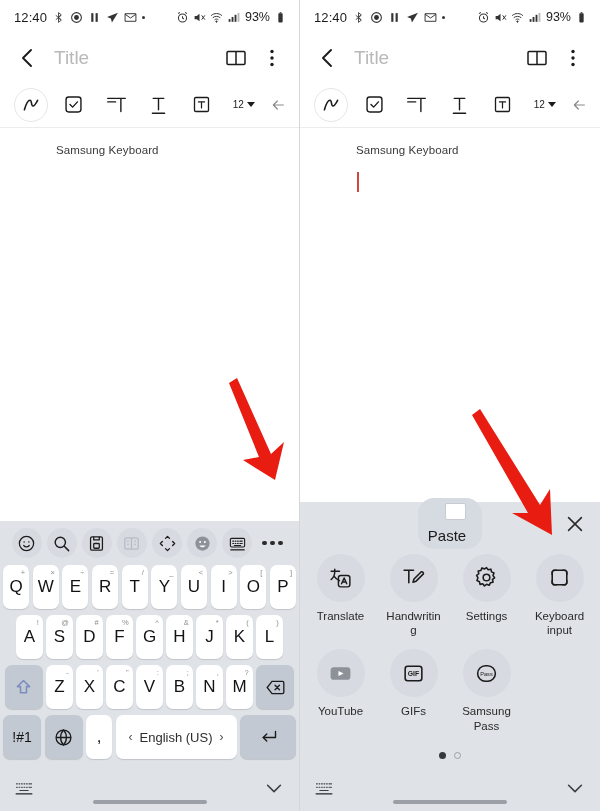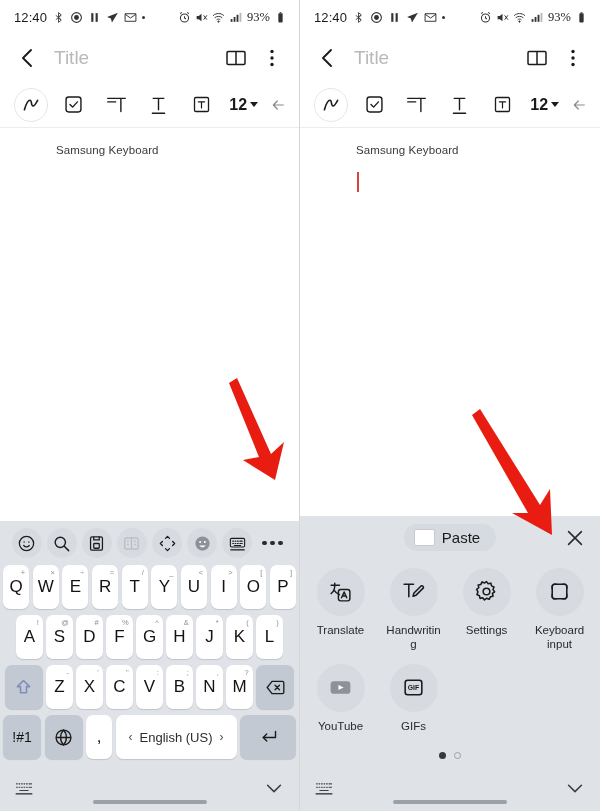--- a/index.html
+++ b/index.html
@@ -16,21 +16,21 @@
   
   .statusbar {
     height: 34px; display: flex; align-items: center;
     padding: 0 12px 0 14px; font-size: 12.5px; color: #1b1b1b;
   }
   .status-left { display: flex; align-items: center; gap: 5px; }
   .status-time { font-size: 13px; letter-spacing: .1px; }
   .status-right { margin-left: auto; display: flex; align-items: center; gap: 4px; font-size: 12.5px; }
   .sicon { width: 13px; height: 13px; display: inline-block; }
   .sicon svg { display: block; width: 100%; height: 100%; }
-  .battery-pct { font-size: 12.5px; margin-left: 1px; font-family: Liberation Serif, serif; }
+  .battery-pct { font-size: 12.5px; margin-left: 1px; }
   .dotmark { width: 3px; height: 3px; border-radius: 50%; background: #333; display: inline-block; }
 
   
   .titlebar { height: 48px; display: flex; align-items: center; padding: 0 14px 0 16px; }
   .tb-back { width: 24px; height: 24px; }
   .tb-title { margin-left: 14px; font-size: 19px; color: #b9b9b9; flex: 1; }
   .tb-icon { width: 26px; height: 26px; margin-left: 10px; }
   .tb-icon svg, .tb-back svg { display: block; width: 100%; height: 100%; }
 
   
@@ -38,21 +38,21 @@
     height: 46px; display: flex; align-items: center;
     border-bottom: 1px solid #ececec; padding: 0 8px 0 10px;
   }
   .fmt-item { flex: 1; display: flex; align-items: center; justify-content: center; height: 100%; }
   .fmt-pen {
     width: 34px; height: 34px; border-radius: 50%;
     border: 1px solid #e6e6e6; display: flex; align-items: center; justify-content: center;
   }
   .fmt-ic { width: 21px; height: 21px; }
   .fmt-ic svg, .fmt-pen svg { display: block; width: 100%; height: 100%; }
-  .fmt-size { display: flex; align-items: center; gap: 3px; font-size: 16px; color: #1b1b1b; font-weight: bold; }
+  .fmt-size { display: flex; align-items: center; gap: 3px; font-size: 10px; color: #1b1b1b; }
   .caret-dn { width: 0; height: 0; border-left: 4.5px solid transparent; border-right: 4.5px solid transparent; border-top: 5px solid #1b1b1b; }
   .fmt-arrow { width: 16px; height: 16px; }
   .fmt-arrow svg { display: block; width: 100%; height: 100%; }
 
   
   .notebody { padding: 16px 14px 0 14px; position: relative; margin-left: 42px; }
   .note-line { font-size: 11.5px; color: #3a3a3a; letter-spacing: .1px; }
   .caret-text { width: 2px; height: 20px; background: #d4453c; margin-top: 16px; margin-left: 1px; }
 
   
@@ -98,22 +98,22 @@
   .kb-chev svg { display: block; width: 100%; height: 100%; }
   .home-bar {
     position: absolute; left: 50%; transform: translateX(-50%); bottom: 7px;
     width: 114px; height: 4.5px; border-radius: 3px; background: #9aa0a6;
   }
 
   
   .menu { position: absolute; left: 0; right: 0; bottom: 0; background: #dfe3e8; }
   .menu-top { height: 44px; display: flex; align-items: center; justify-content: center; position: relative; padding: 0 14px; }
   .paste-chip {
-    display: flex; align-items: flex-start; gap: 7px;
-    background: #d6dae1; border-radius: 16px; padding: 5px 16px 5px 10px;
+    display: flex; align-items: flex-end; gap: 7px;
+    background: #d6dae1; border-radius: 16px; padding: 5px 16px 5px 10px; flex-direction: column;
   }
   .paste-thumb { width: 21px; height: 17px; background: #ffffff; border-radius: 2px; border: 1px solid #c8ccd2; }
   .paste-label { font-size: 15px; color: #1b1b1b; }
   .menu-close { position: absolute; right: 14px; width: 22px; height: 22px; }
   .menu-close svg { display: block; width: 100%; height: 100%; }
 
   .menu-grid { display: flex; flex-wrap: wrap; padding: 8px 4px 0 4px; }
   .menu-cell { width: 25%; display: flex; flex-direction: column; align-items: center; margin-bottom: 12px; }
   .menu-circle {
     width: 48px; height: 48px; border-radius: 50%; background: #d7dbe1;
@@ -788,20 +788,31 @@
           <div class="menu-circle">
               <span class="menu-ic">
                 <svg viewBox="0 0 24 24">
                   <rect x="4" y="5" width="16" height="14" rx="2.4" fill="none" stroke="#1b1b1b" stroke-width="1.5"></rect>
                   <text x="12" y="14.8" font-size="6.6" font-family="Liberation Sans, sans-serif" font-weight="bold" fill="#1b1b1b" text-anchor="middle">GIF</text>
                 </svg>
               </span>
             </div>
           <div class="menu-label">GIFs</div>
         </div>
+        <div class="menu-cell">
+          <div class="menu-circle">
+              <span class="menu-ic">
+                <svg viewBox="0 0 24 24">
+                  <rect x="3.5" y="4.5" width="17" height="15" rx="7.5" fill="none" stroke="#1b1b1b" stroke-width="1.5"></rect>
+                  <text x="12" y="14.3" font-size="5.4" font-family="Liberation Sans, sans-serif" fill="#1b1b1b" text-anchor="middle">Pass</text>
+                </svg>
+              </span>
+            </div>
+          <div class="menu-label">Samsung Pass</div>
+        </div>
       </div>
 
       <div class="menu-dots">
         <span class="on"></span>
         <span class="off"></span>
       </div>
 
       <div class="kbd-bottom">
         <div class="kb-ic">
             <svg viewBox="0 0 24 24" fill="none" stroke="#3a3f45" stroke-width="1.3">

